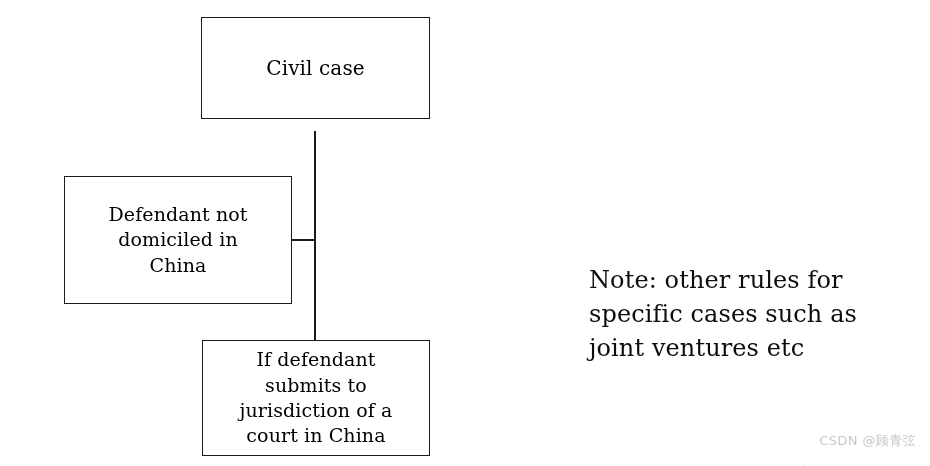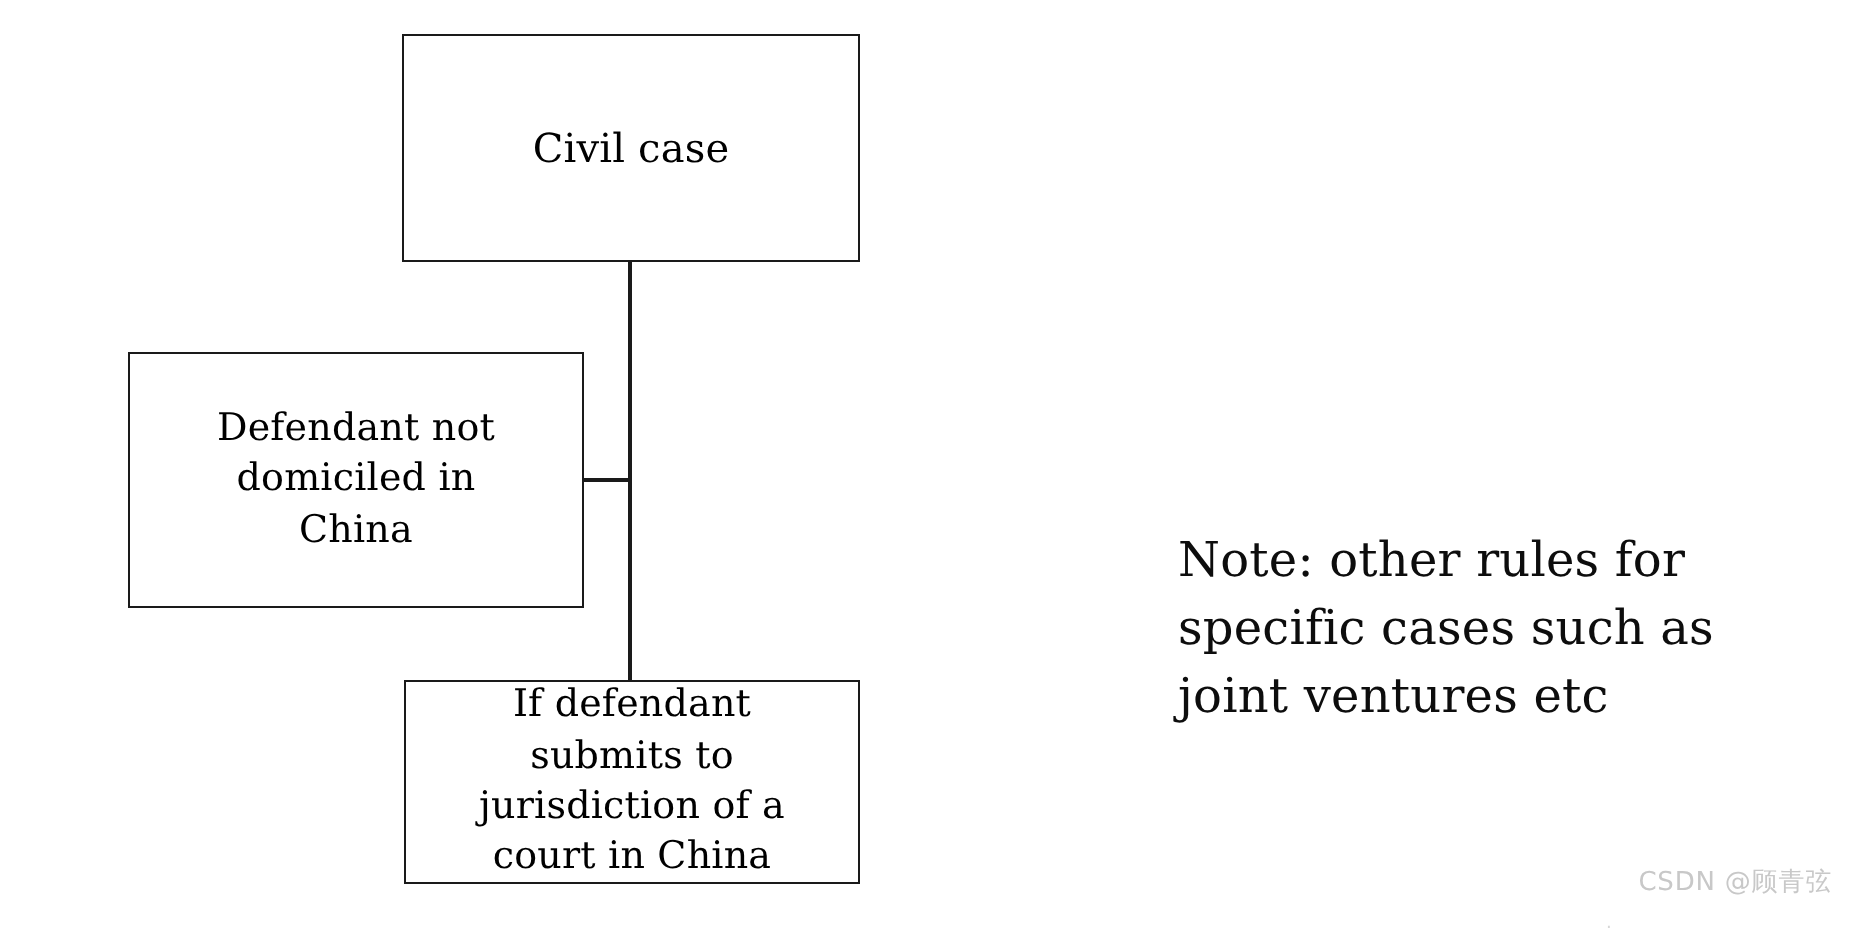--- a/index.html
+++ b/index.html
@@ -35,38 +35,38 @@
     color: #000000;
     letter-spacing: 0.1px;
     white-space: pre-line;
     padding: 0 6px;
   }
 
   #node-civil-case {
     left: 201px;
     top: 17px;
     width: 229px;
-    height: 114px;
+    height: 102px;
   }
   #node-civil-case .node-label {
     font-size: 20px;
   }
 
   #node-defendant-not-domiciled {
     left: 64px;
     top: 176px;
     width: 228px;
     height: 128px;
   }
 
   #node-submits-to-jurisdiction {
     left: 202px;
     top: 340px;
     width: 228px;
-    height: 102px;
+    height: 116px;
   }
 
   
   .connector {
     position: absolute;
     background: #1a1a1a;
   }
   #connector-trunk-vertical {
     left: 314px;
     top: 131px;

